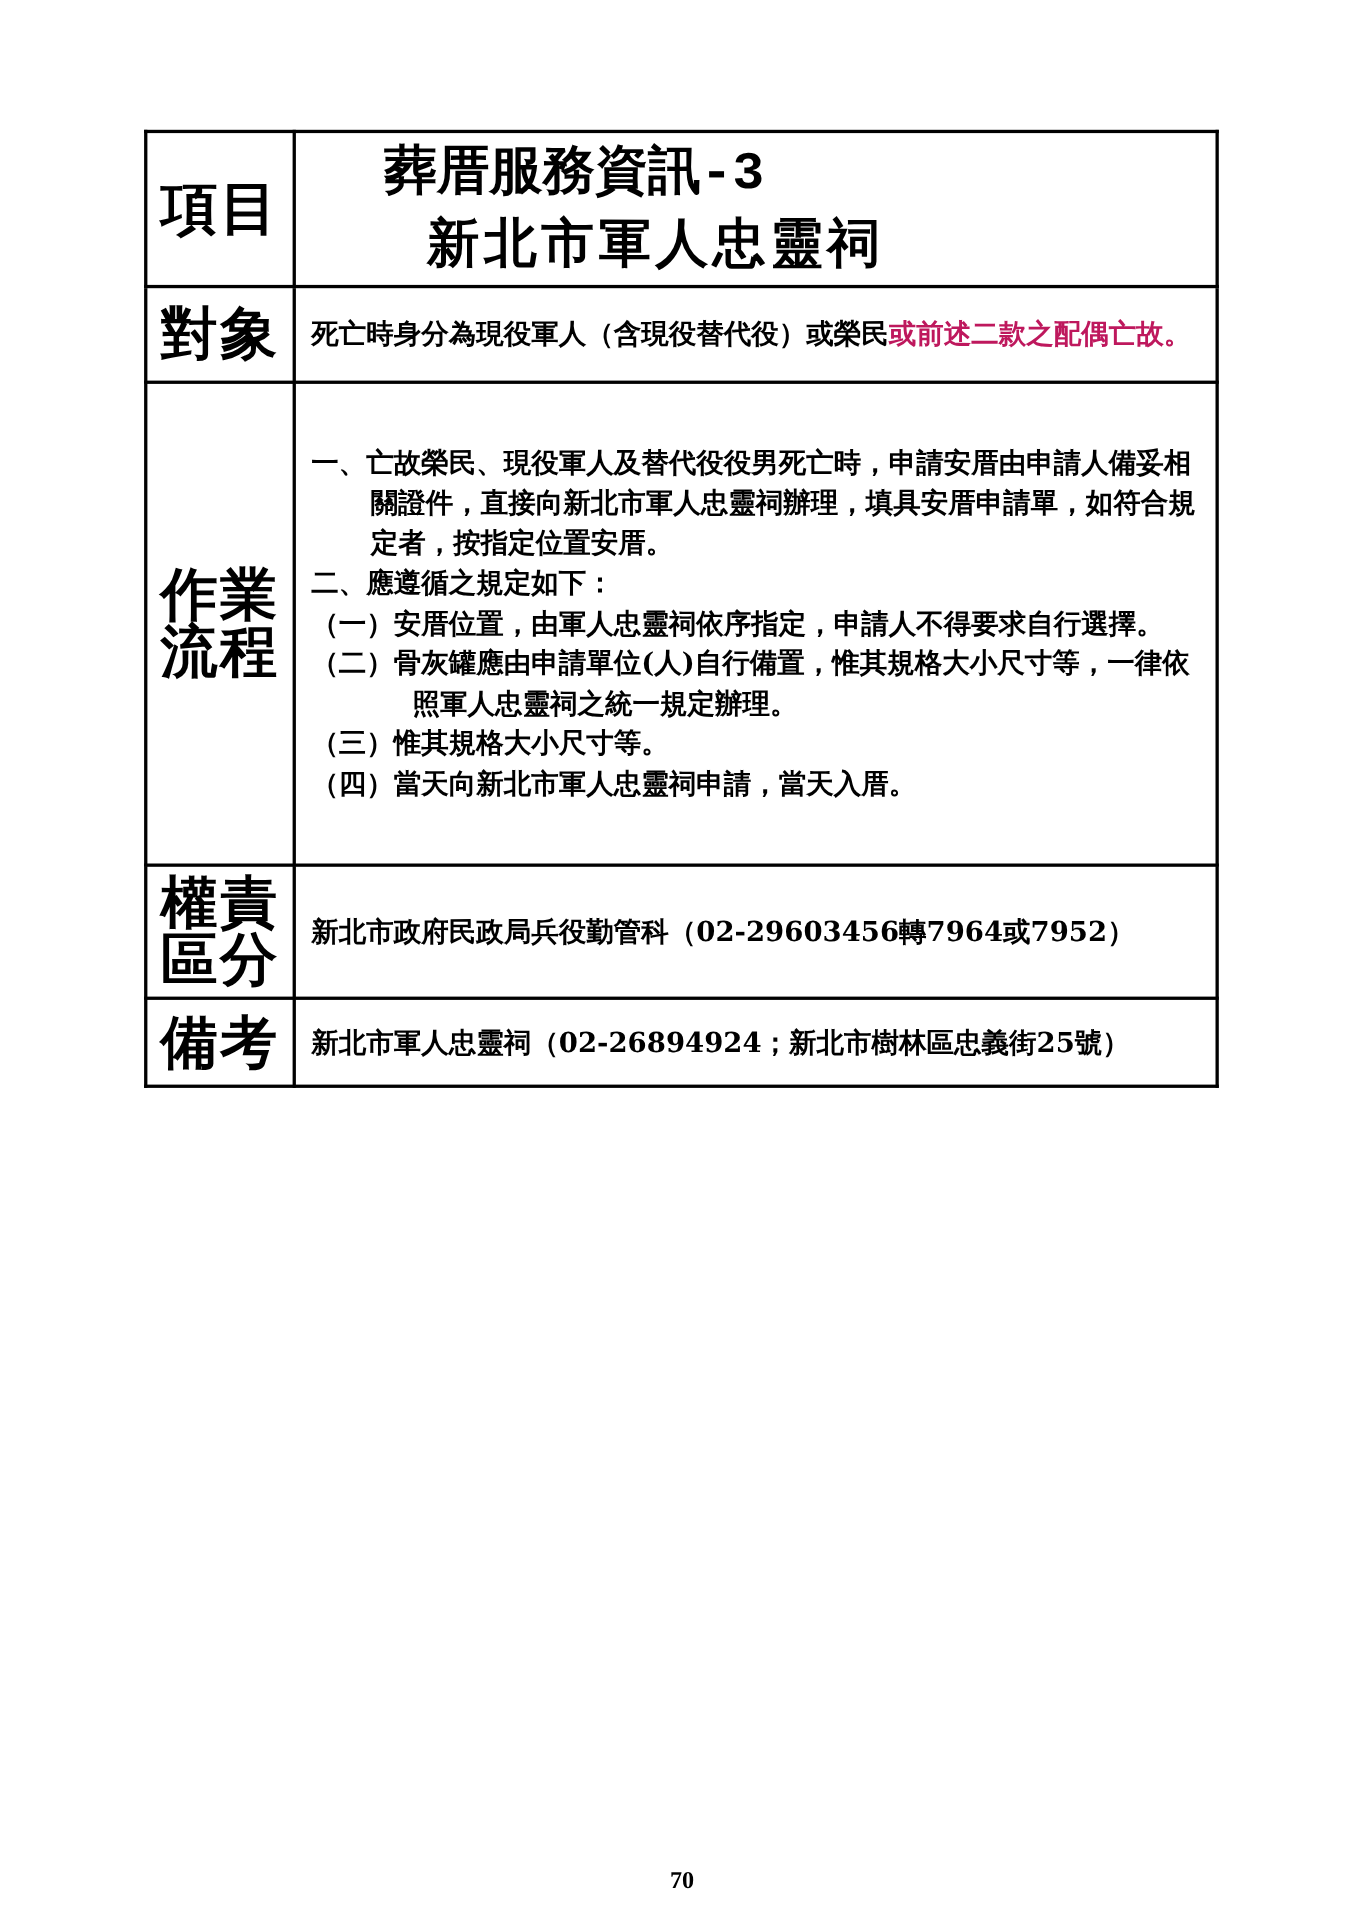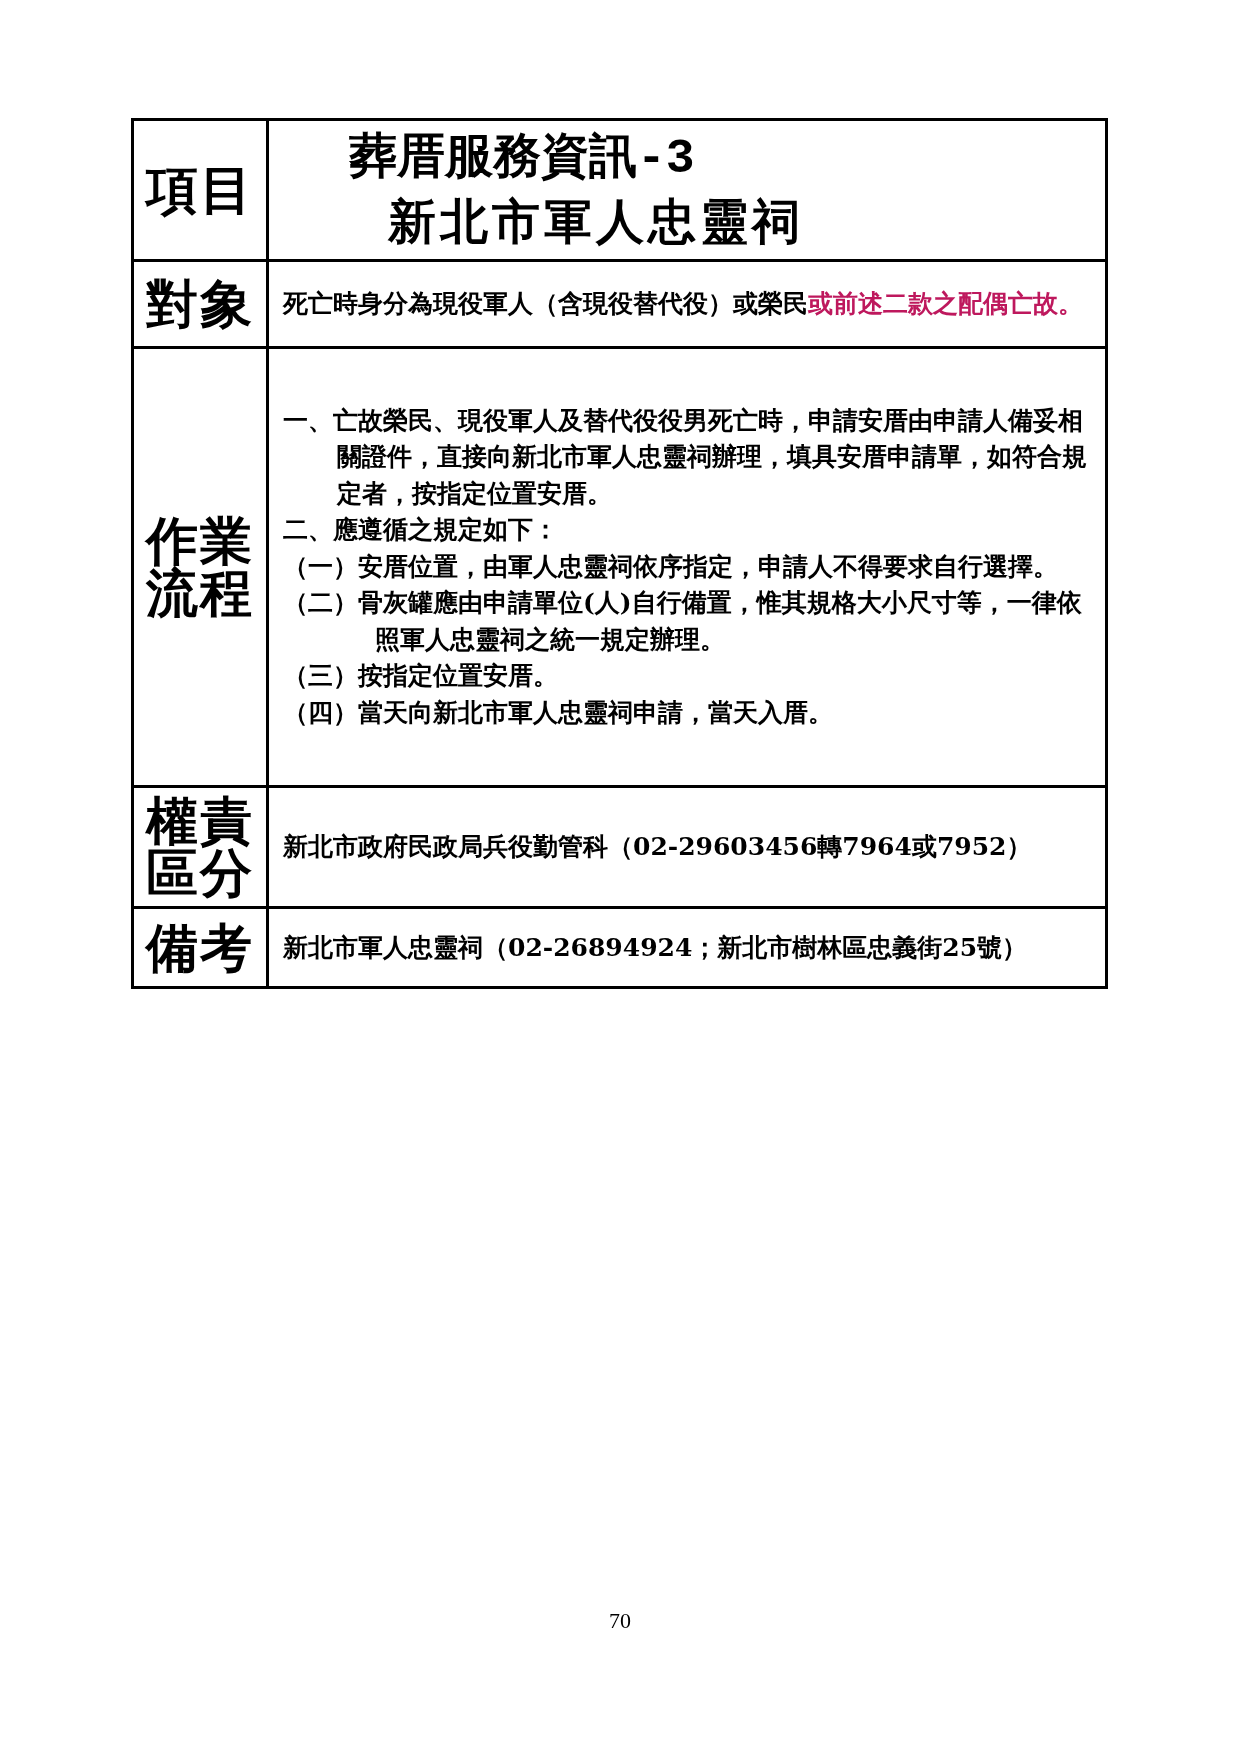--- a/index.html
+++ b/index.html
@@ -58,26 +58,27 @@
     .row-target td { height: 84px; }
     .row-law td { height: 116px; }
     .row-docs td { height: 206px; }
     .row-flow td { height: 436px; }
     .row-resp td { height: 118px; }
     .row-note td { height: 77px; }
     .docs-list { line-height: 38px; }
     .flow-list { line-height: 36.5px; }
     .page-number {
       position: absolute;
-      top: 1608px;
+      top: 1696px;
       left: 0;
       width: 1240px;
       text-align: center;
       font-family: "Liberation Serif", "DejaVu Serif", serif;
       font-size: 22px;
+      font-weight: bold;
     }
   </style>
 </head>
 <body>
 
 <table class="page-table">
   <tbody>
       <tr class="row-title">
     <td class="label-cell">
       <span>項目</span>
@@ -102,21 +103,21 @@
   <tr class="row-flow">
     <td class="label-cell">
       <div>作業</div>
       <div>流程</div>
     </td>
     <td class="content-cell flow-list">
       <span class="hang1">一、亡故榮民、現役軍人及替代役役男死亡時，申請安厝由申請人備妥相關證件，直接向新北市軍人忠靈祠辦理，填具安厝申請單，如符合規定者，按指定位置安厝。</span>
       <span class="list-line">二、應遵循之規定如下：</span>
       <span class="hang2">（一）安厝位置，由軍人忠靈祠依序指定，申請人不得要求自行選擇。</span>
       <span class="hang2">（二）骨灰罐應由申請單位(人)自行備置，惟其規格大小尺寸等，一律依照軍人忠靈祠之統一規定辦理。</span>
-      <span class="hang2">（三）按指定位置安厝。</span>
+      <span class="hang2">（三）惟其規格大小尺寸等。</span>
       <span class="hang2">（四）當天向新北市軍人忠靈祠申請，當天入厝。</span>
     </td>
   </tr>
 
   <tr class="row-resp">
     <td class="label-cell">
       <div>權責</div>
       <div>區分</div>
     </td>
     <td class="content-cell">

